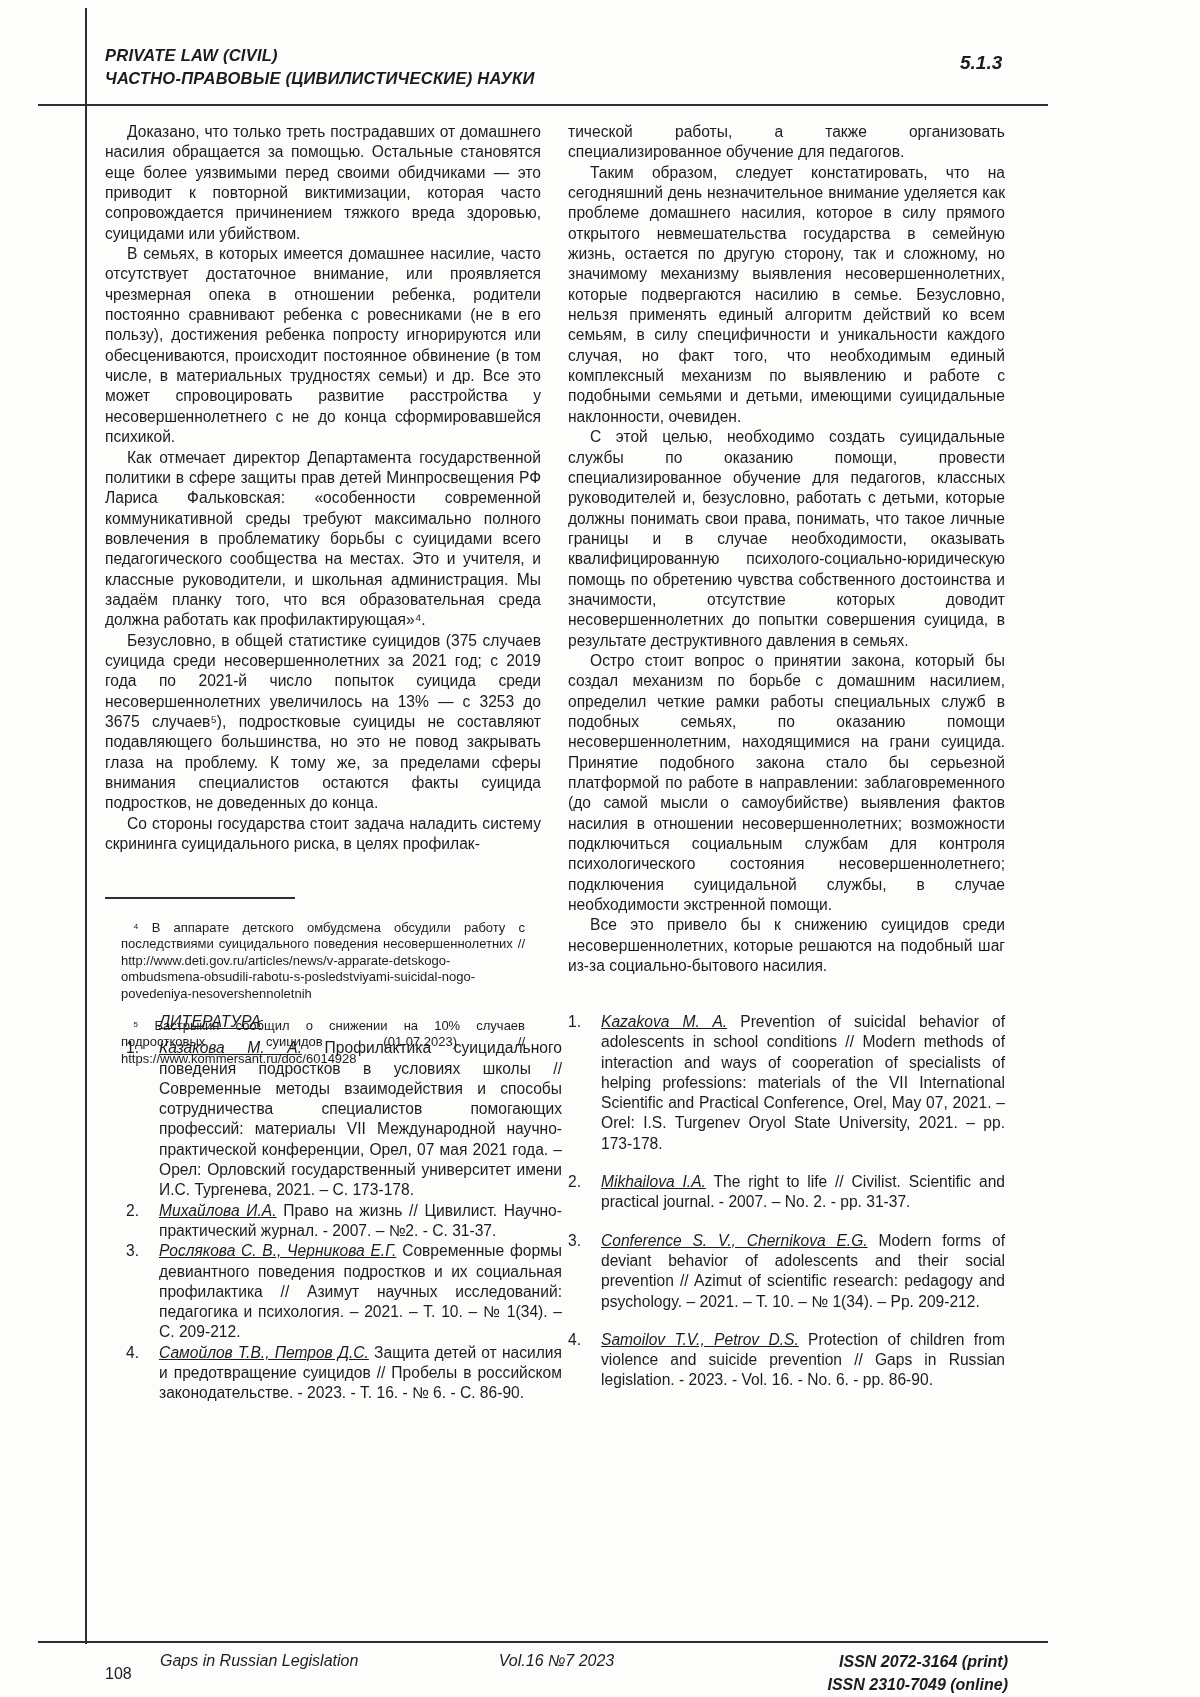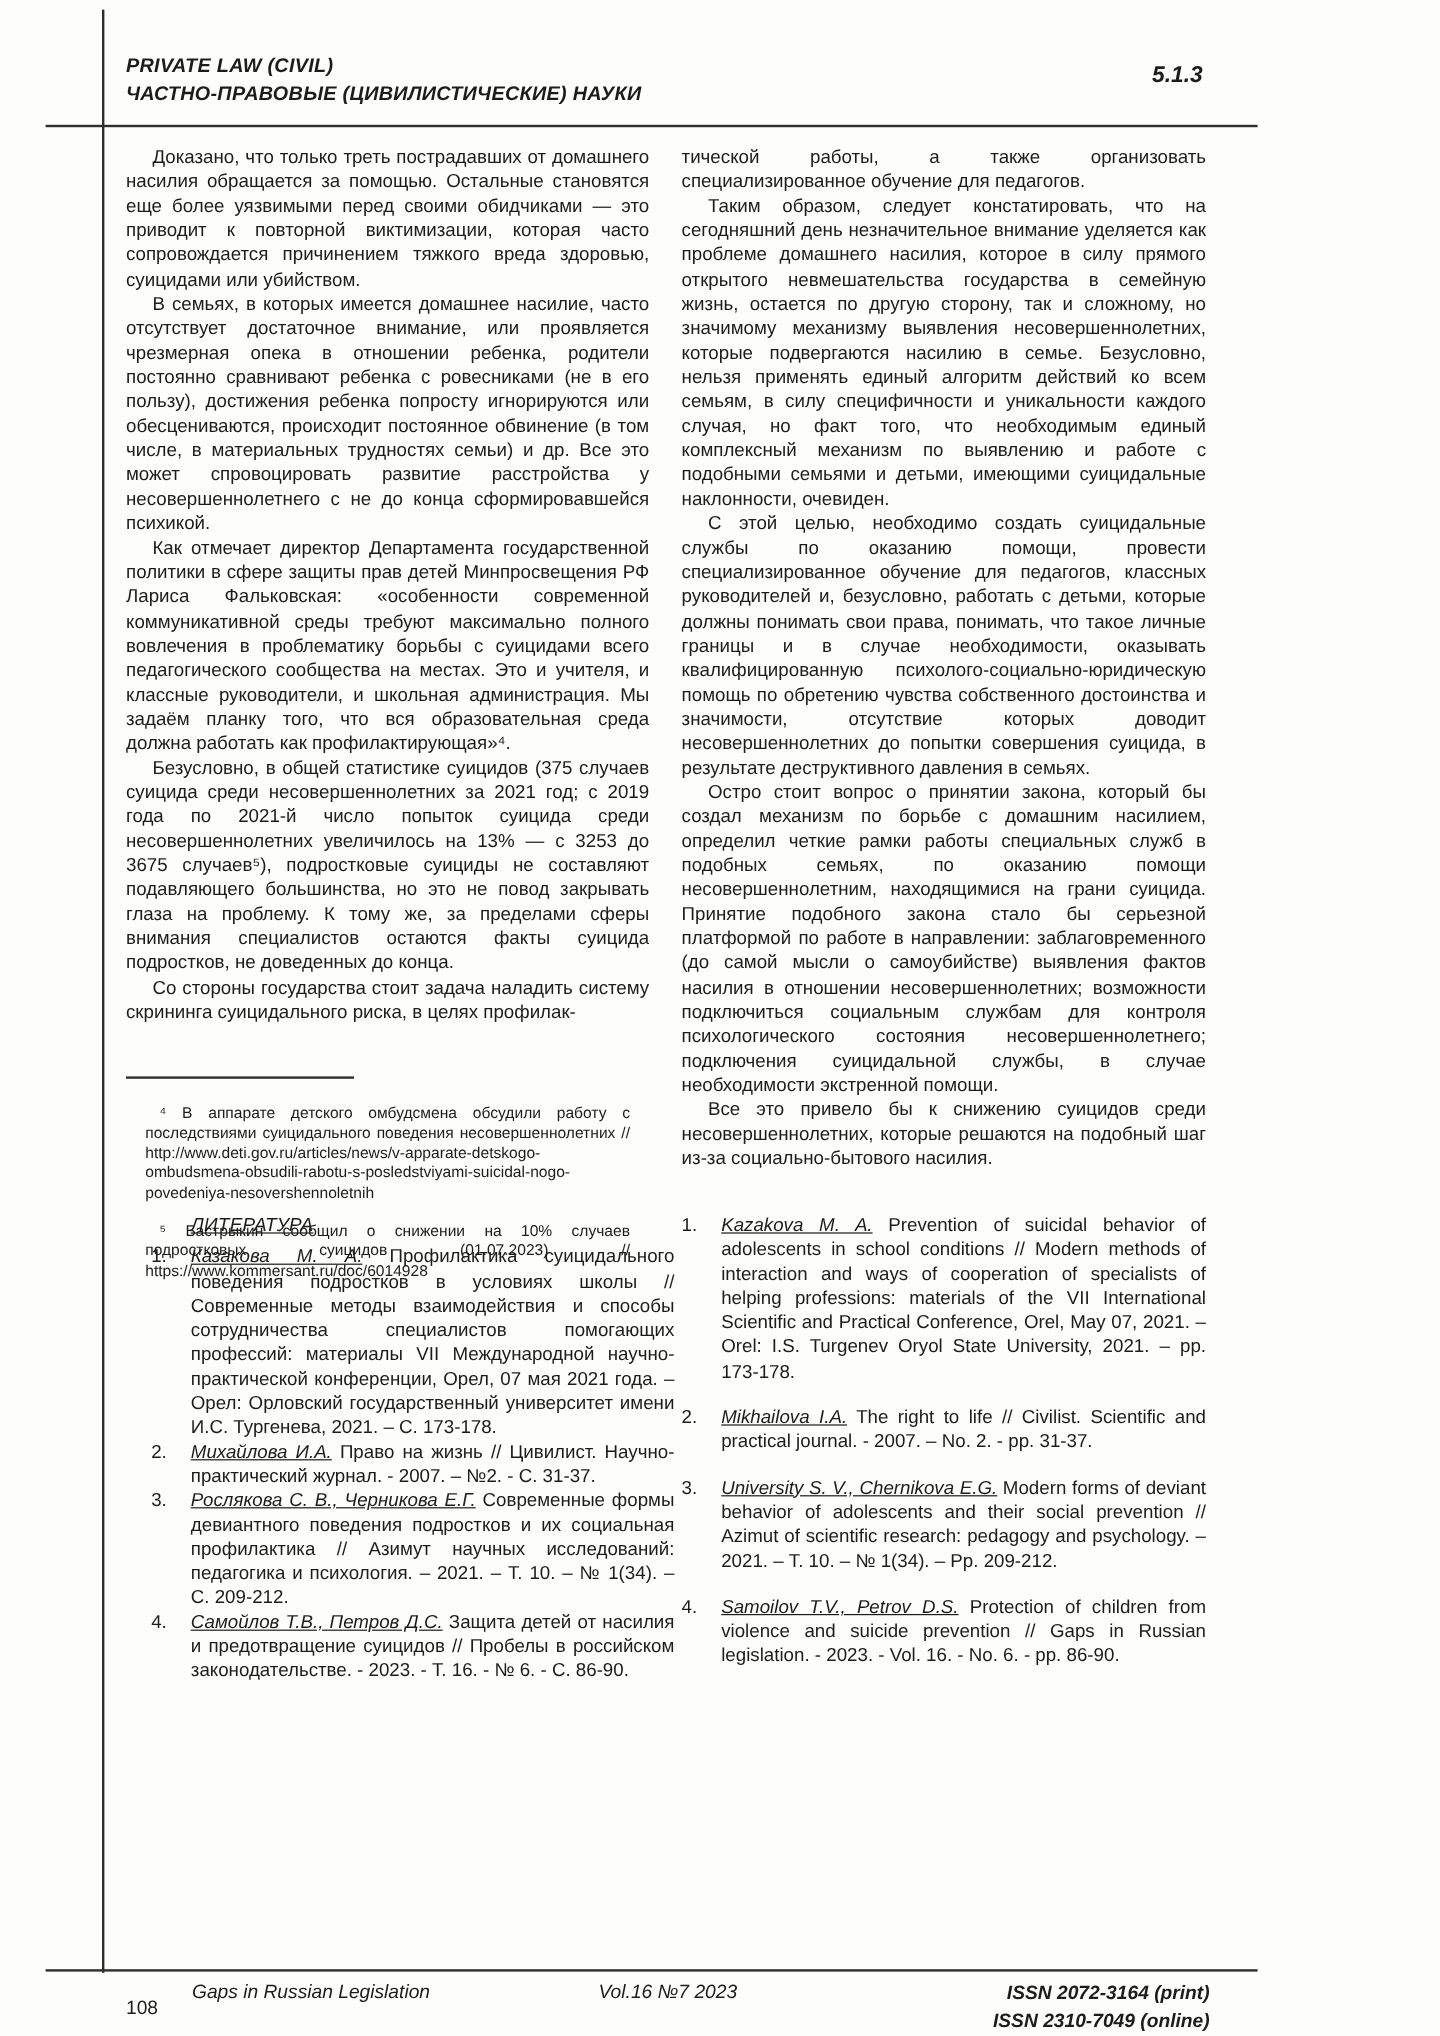--- a/index.html
+++ b/index.html
@@ -131,21 +131,21 @@
     <div class="item">
       <span class="item-num">1.</span>
       <span class="item-text"><i class="authors">Kazakova M. A.</i> <span>Prevention of suicidal behavior of adolescents in school conditions // Modern methods of interaction and ways of cooperation of specialists of helping professions: materials of the VII International Scientific and Practical Conference, Orel, May 07, 2021. – Orel: I.S. Turgenev Oryol State University, 2021. – pp. 173-178.</span></span>
     </div>
     <div class="item">
       <span class="item-num">2.</span>
       <span class="item-text"><i class="authors">Mikhailova I.A.</i> <span>The right to life // Civilist. Scientific and practical journal. - 2007. – No. 2. - pp. 31-37.</span></span>
     </div>
     <div class="item">
       <span class="item-num">3.</span>
-      <span class="item-text"><i class="authors">University S. V., Chernikova E.G.</i> <span>Modern forms of deviant behavior of adolescents and their social prevention // Azimut of scientific research: pedagogy and psychology. – 2021. – Т. 10. – № 1(34). – Pp. 209-212.</span></span>
+      <span class="item-text"><i class="authors">Conference S. V., Chernikova E.G.</i> <span>Modern forms of deviant behavior of adolescents and their social prevention // Azimut of scientific research: pedagogy and psychology. – 2021. – Т. 10. – № 1(34). – Pp. 209-212.</span></span>
     </div>
     <div class="item">
       <span class="item-num">4.</span>
       <span class="item-text"><i class="authors">Samoilov T.V., Petrov D.S.</i> <span>Protection of children from violence and suicide prevention // Gaps in Russian legislation. - 2023. - Vol. 16. - No. 6. - pp. 86-90.</span></span>
     </div>
   </section>
 
   <div class="hrule bottom"></div>
 
   <footer class="footer">

